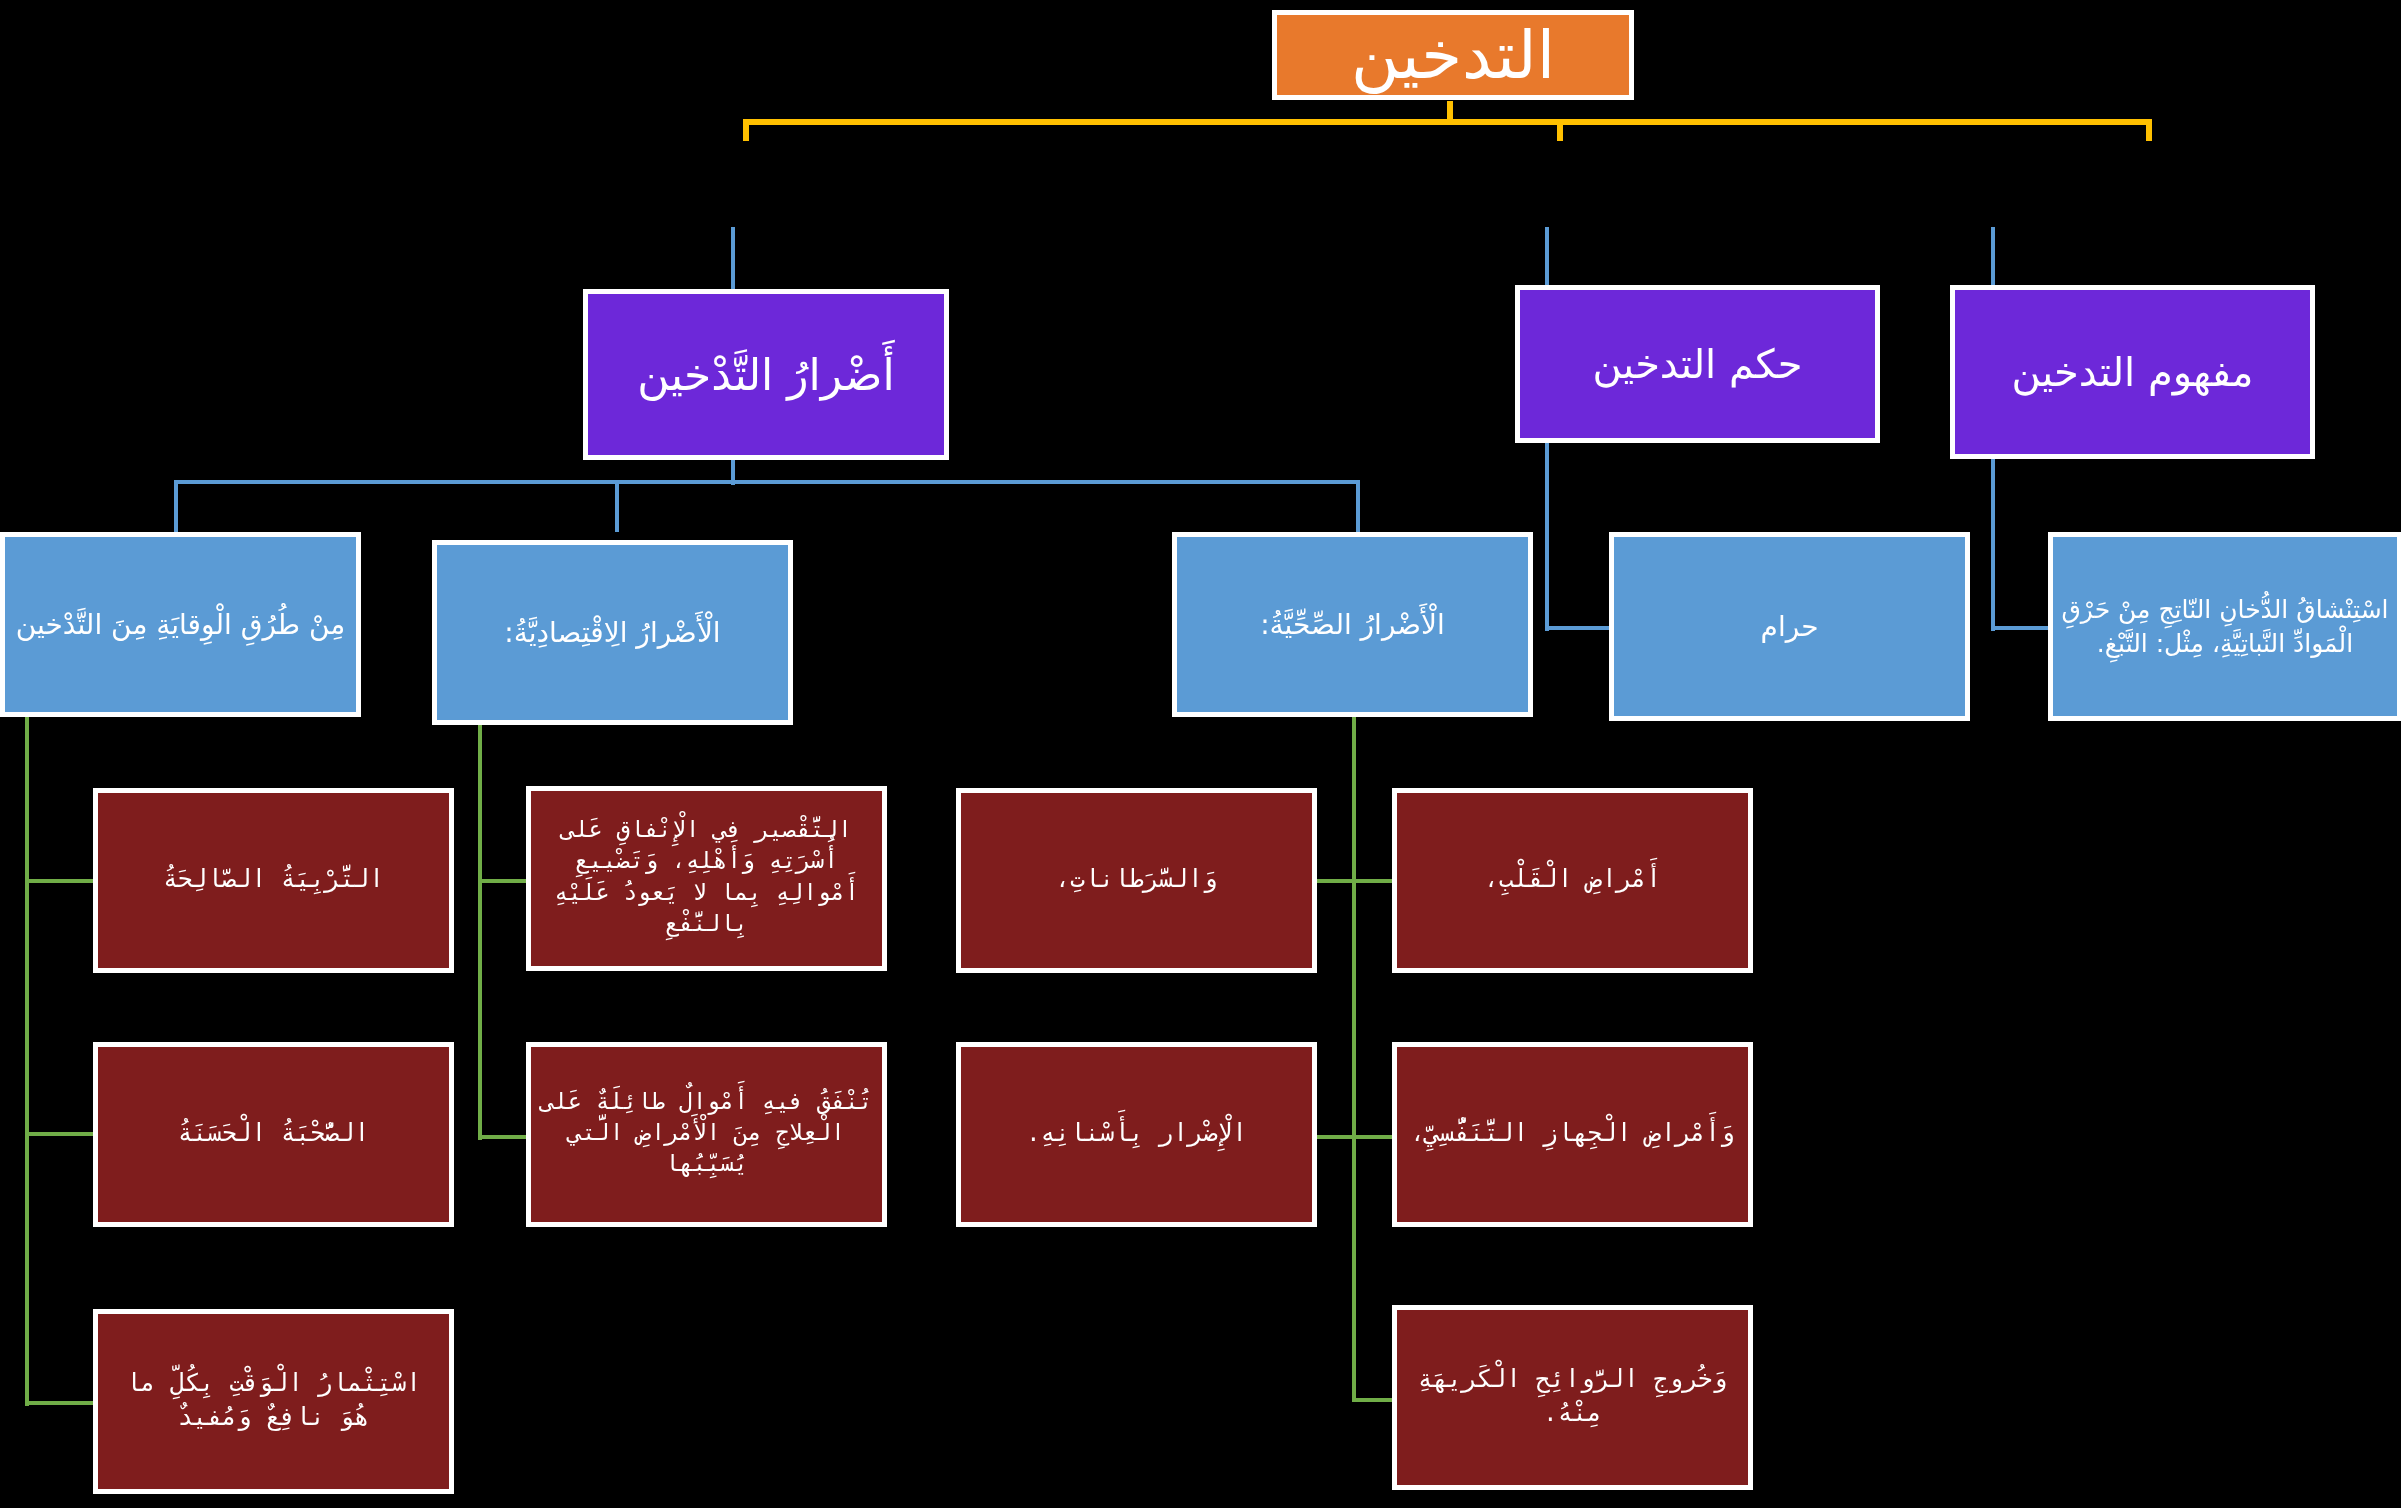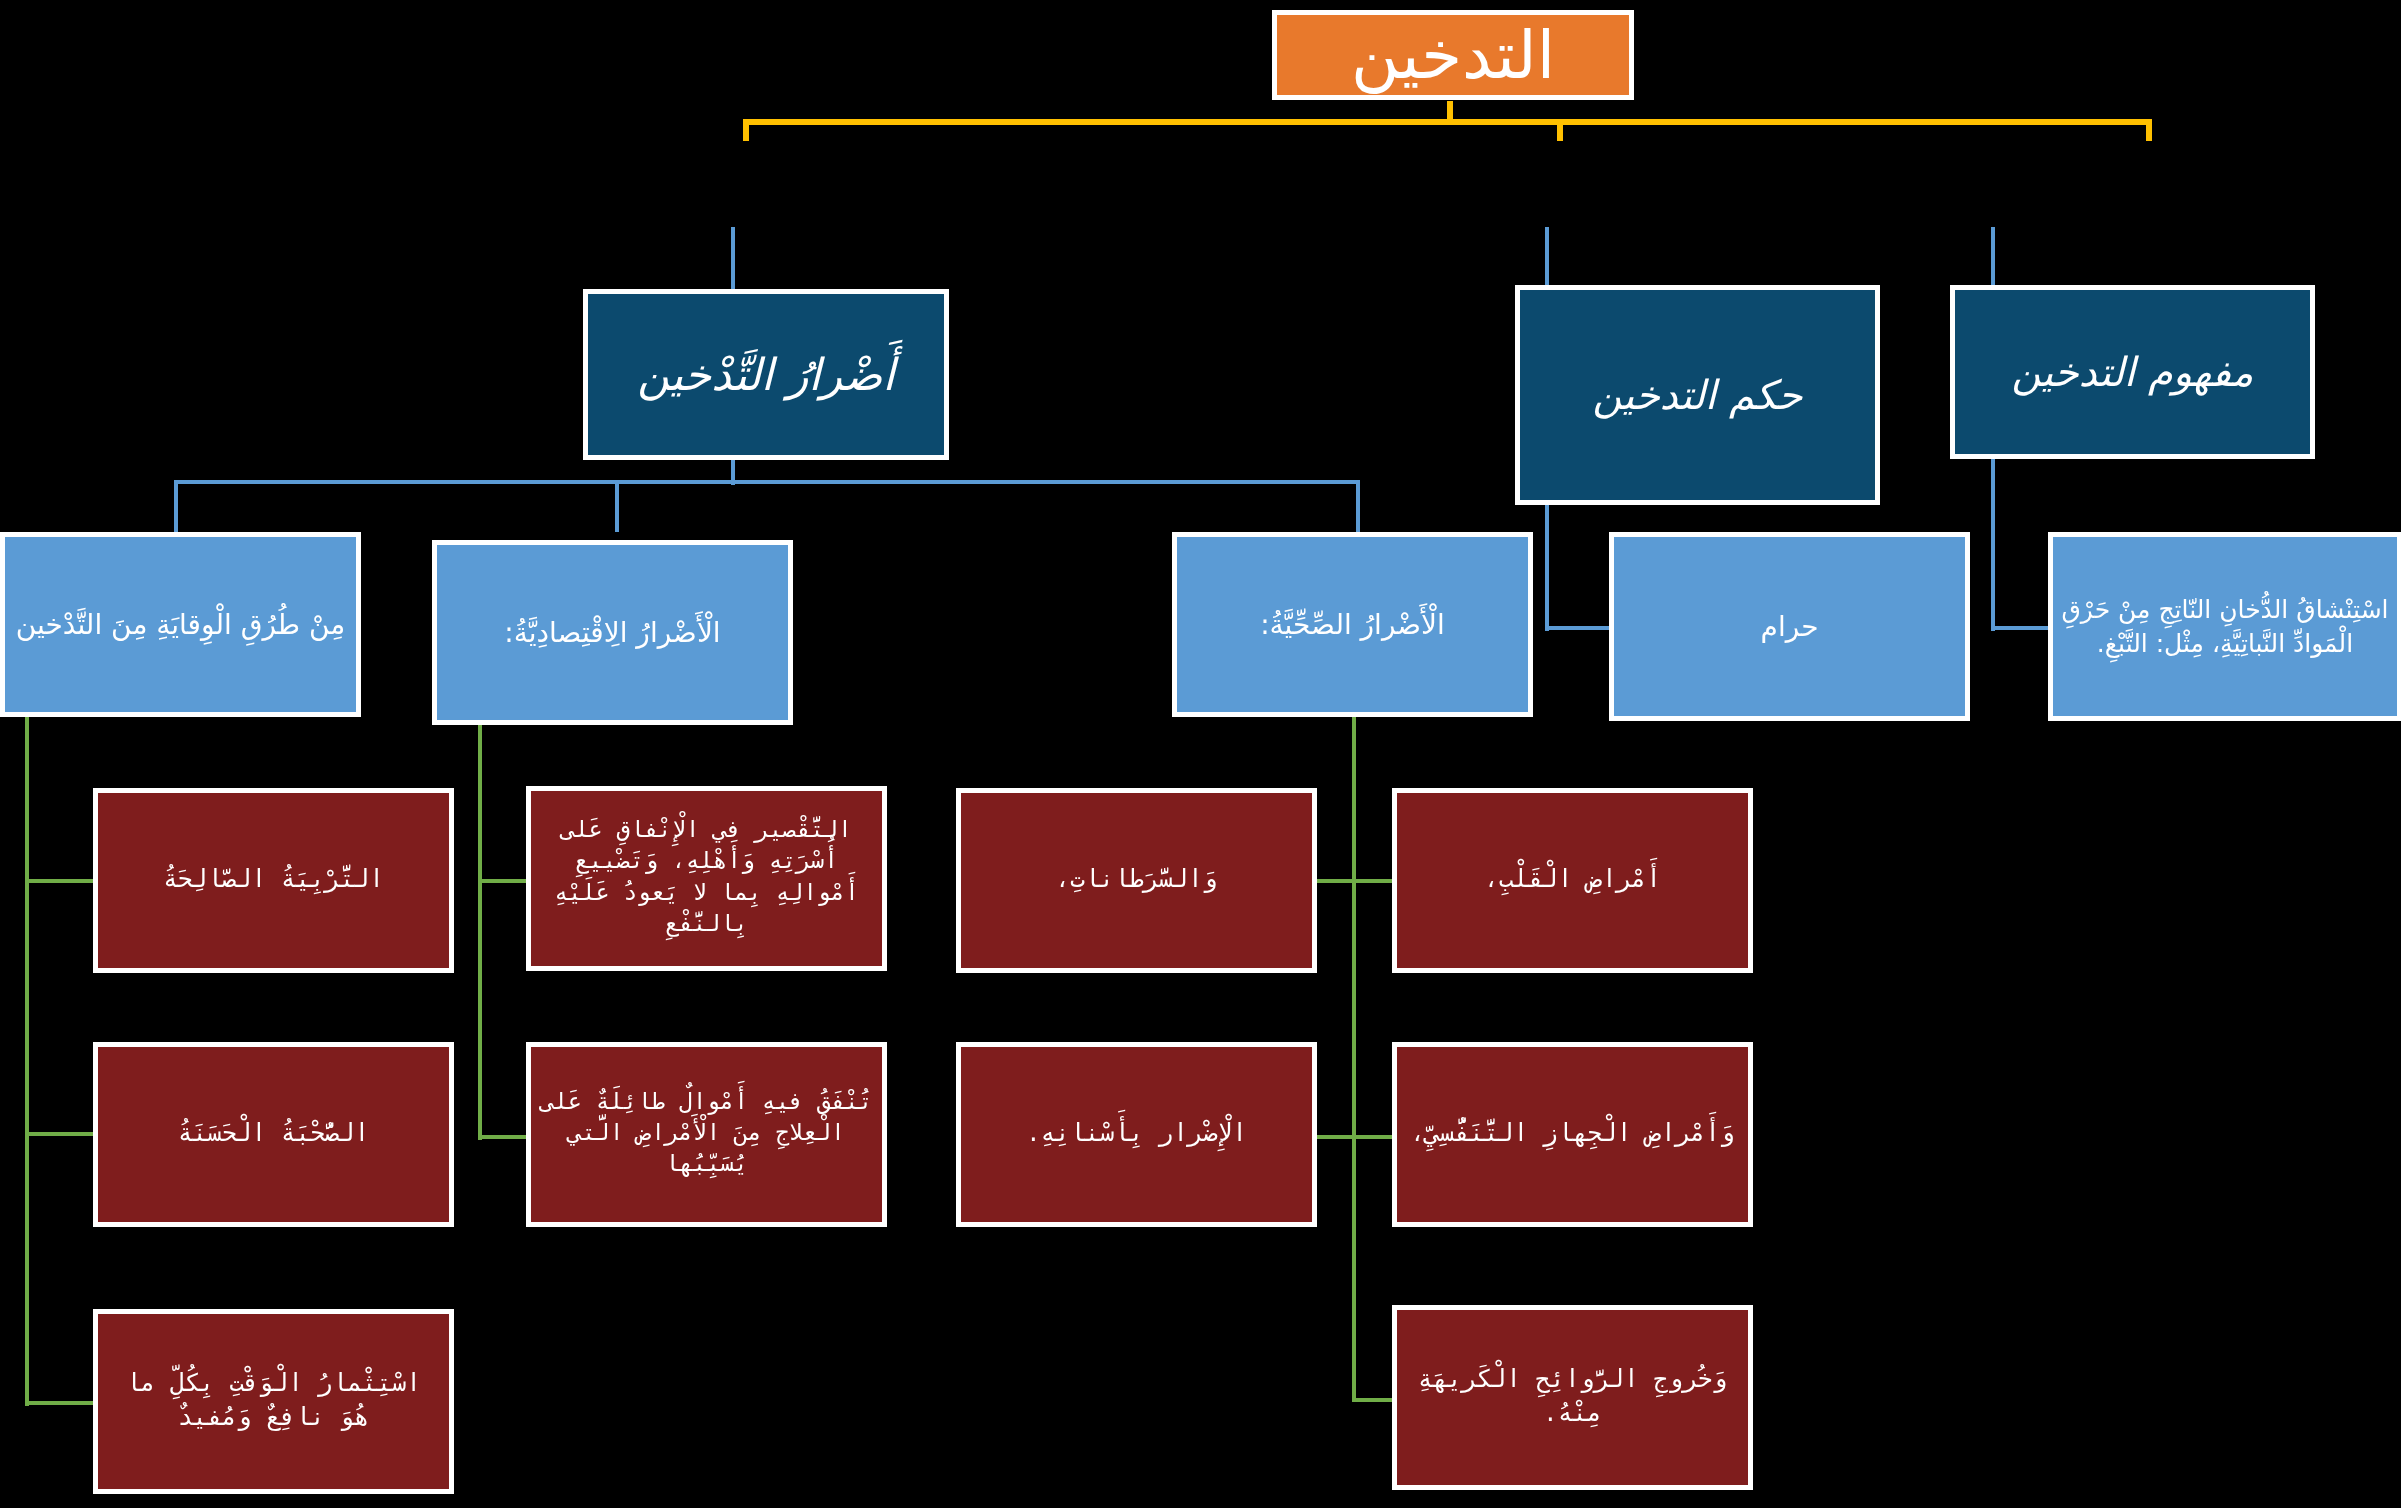--- a/index.html
+++ b/index.html
@@ -26,21 +26,21 @@
     text-align: center;
     color: #ffffff;
     direction: rtl;
     line-height: 1.35;
     padding: 3px 7.4px;
     z-index: 5;
   }
   .node span { display: block; width: 100%; }
 
   .root  { background: #e8792c; }
-  .lvl2  { background: #0c4a6e; font-style: italic; }
+  .lvl2  { background: #6d28d9; }
   .lvl3  { background: #5b9bd5; }
   .leaf  { background: #7f1d1d; font-family: Liberation Mono, monospace; }
 
   .t-root { font-size: 66px; }
   .t-lvl2-big { font-size: 44px; }
   .t-lvl2 { font-size: 40px; }
   .t-lvl3 { font-size: 28px; }
   .t-lvl3-sm { font-size: 25px; }
   .t-leaf { font-size: 24.5px; }
   .t-leaf-sm { font-size: 23px; }
@@ -95,21 +95,21 @@
   <div class="ln c-green" style="left:1352px; top:1398px; width:44px; height:4.4px;"></div>
 
   <div class="node root t-root" style="left:1272px; top:10.4px; width:362px; height:90px;">
     <span>التدخين</span>
   </div>
 
   <div class="node lvl2 t-lvl2-big" style="left:583px; top:289px; width:366px; height:171px;">
     <span>أَضْرارُ التَّدْخين</span>
   </div>
 
-  <div class="node lvl2 t-lvl2" style="left:1515px; top:285px; width:365px; height:220px;">
+  <div class="node lvl2 t-lvl2" style="left:1515px; top:285px; width:365px; height:158px;">
     <span>حكم التدخين</span>
   </div>
 
   <div class="node lvl2 t-lvl2" style="left:1950px; top:285px; width:365px; height:174px;">
     <span>مفهوم التدخين</span>
   </div>
 
   <div class="node lvl3 t-lvl3" style="left:0px; top:532px; width:361px; height:185px;">
     <span>مِنْ طُرُقِ الْوِقايَةِ مِنَ التَّدْخين</span>
   </div>

